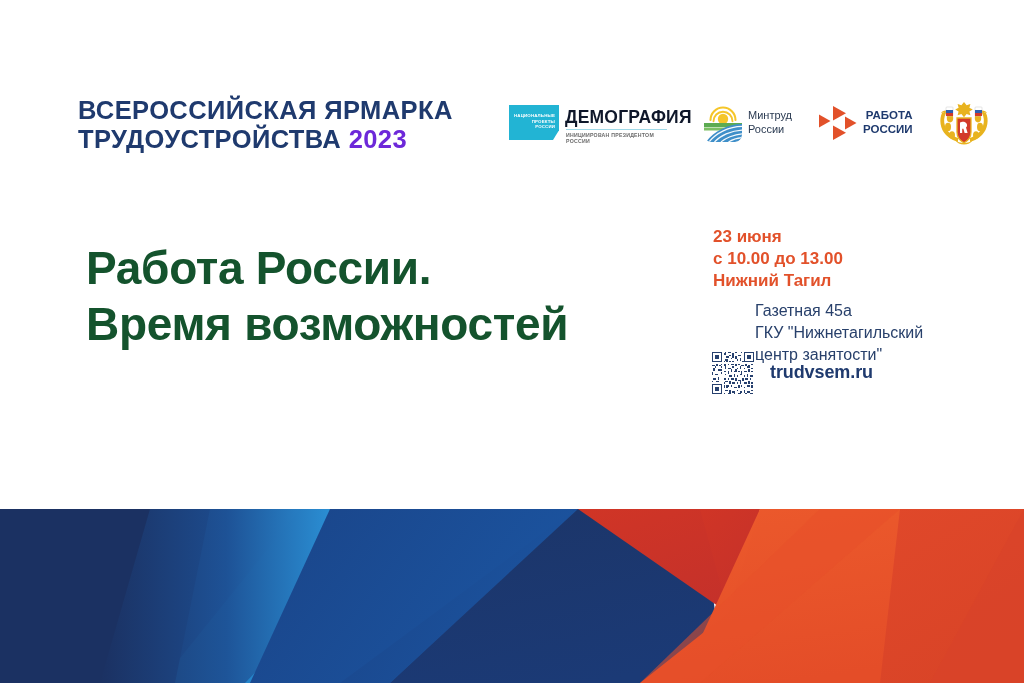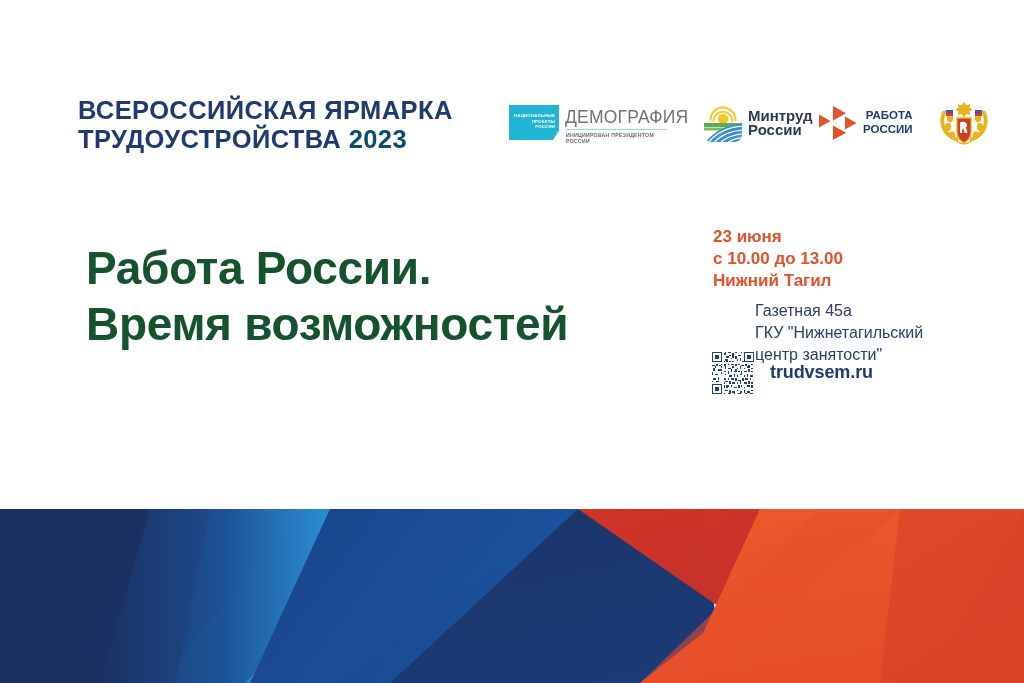--- a/index.html
+++ b/index.html
@@ -24,21 +24,21 @@
   #fair-title {
     position:absolute;
     left:78px; top:0;
     font-size:25.5px;
     font-weight:bold;
     line-height:29px;
     letter-spacing:0.4px;
     color:#1f3a6e;
     white-space:pre-line;
   }
-  #fair-title .year { color:#0c4a6e; }
+  #fair-title .year { color:#6d28d9; }
 
   
   #logo-demografia {
     position:absolute;
     left:509px; top:4px;
     width:160px; height:48px;
   }
   #np-badge {
     position:absolute;
     left:0; top:5px;
@@ -55,23 +55,23 @@
     font-weight:bold;
     line-height:5.6px;
     color:#ffffff;
     letter-spacing:0.15px;
     text-align:right;
   }
   #demografia-word {
     position:absolute;
     left:56px; top:7px;
     font-size:17.5px;
-    font-weight:normal;
+    font-weight:bold;
     letter-spacing:0.2px;
-    color:#737373;
+    color:#0f172a;
   }
   #demografia-rule {
     position:absolute;
     left:57px; top:29px;
     width:101px; height:1px;
     background:#9fd9e8;
   }
   #demografia-sub {
     position:absolute;
     left:57px; top:32px;
@@ -91,22 +91,22 @@
     position:absolute;
     left:0; top:2px;
     width:38px; height:38px;
     border-radius:7px;
     background:#ffffff;
     overflow:hidden;
   }
   #mintrud-text {
     position:absolute;
     left:44px; top:7px;
-    font-size:15px;
-    font-weight:bold;
+    font-size:11px;
+    font-weight:normal;
     line-height:13.5px;
     color:#2b3b52;
     white-space:pre-line;
   }
 
   
   #logo-rabota {
     position:absolute;
     left:819px; top:6px;
     width:105px; height:44px;

